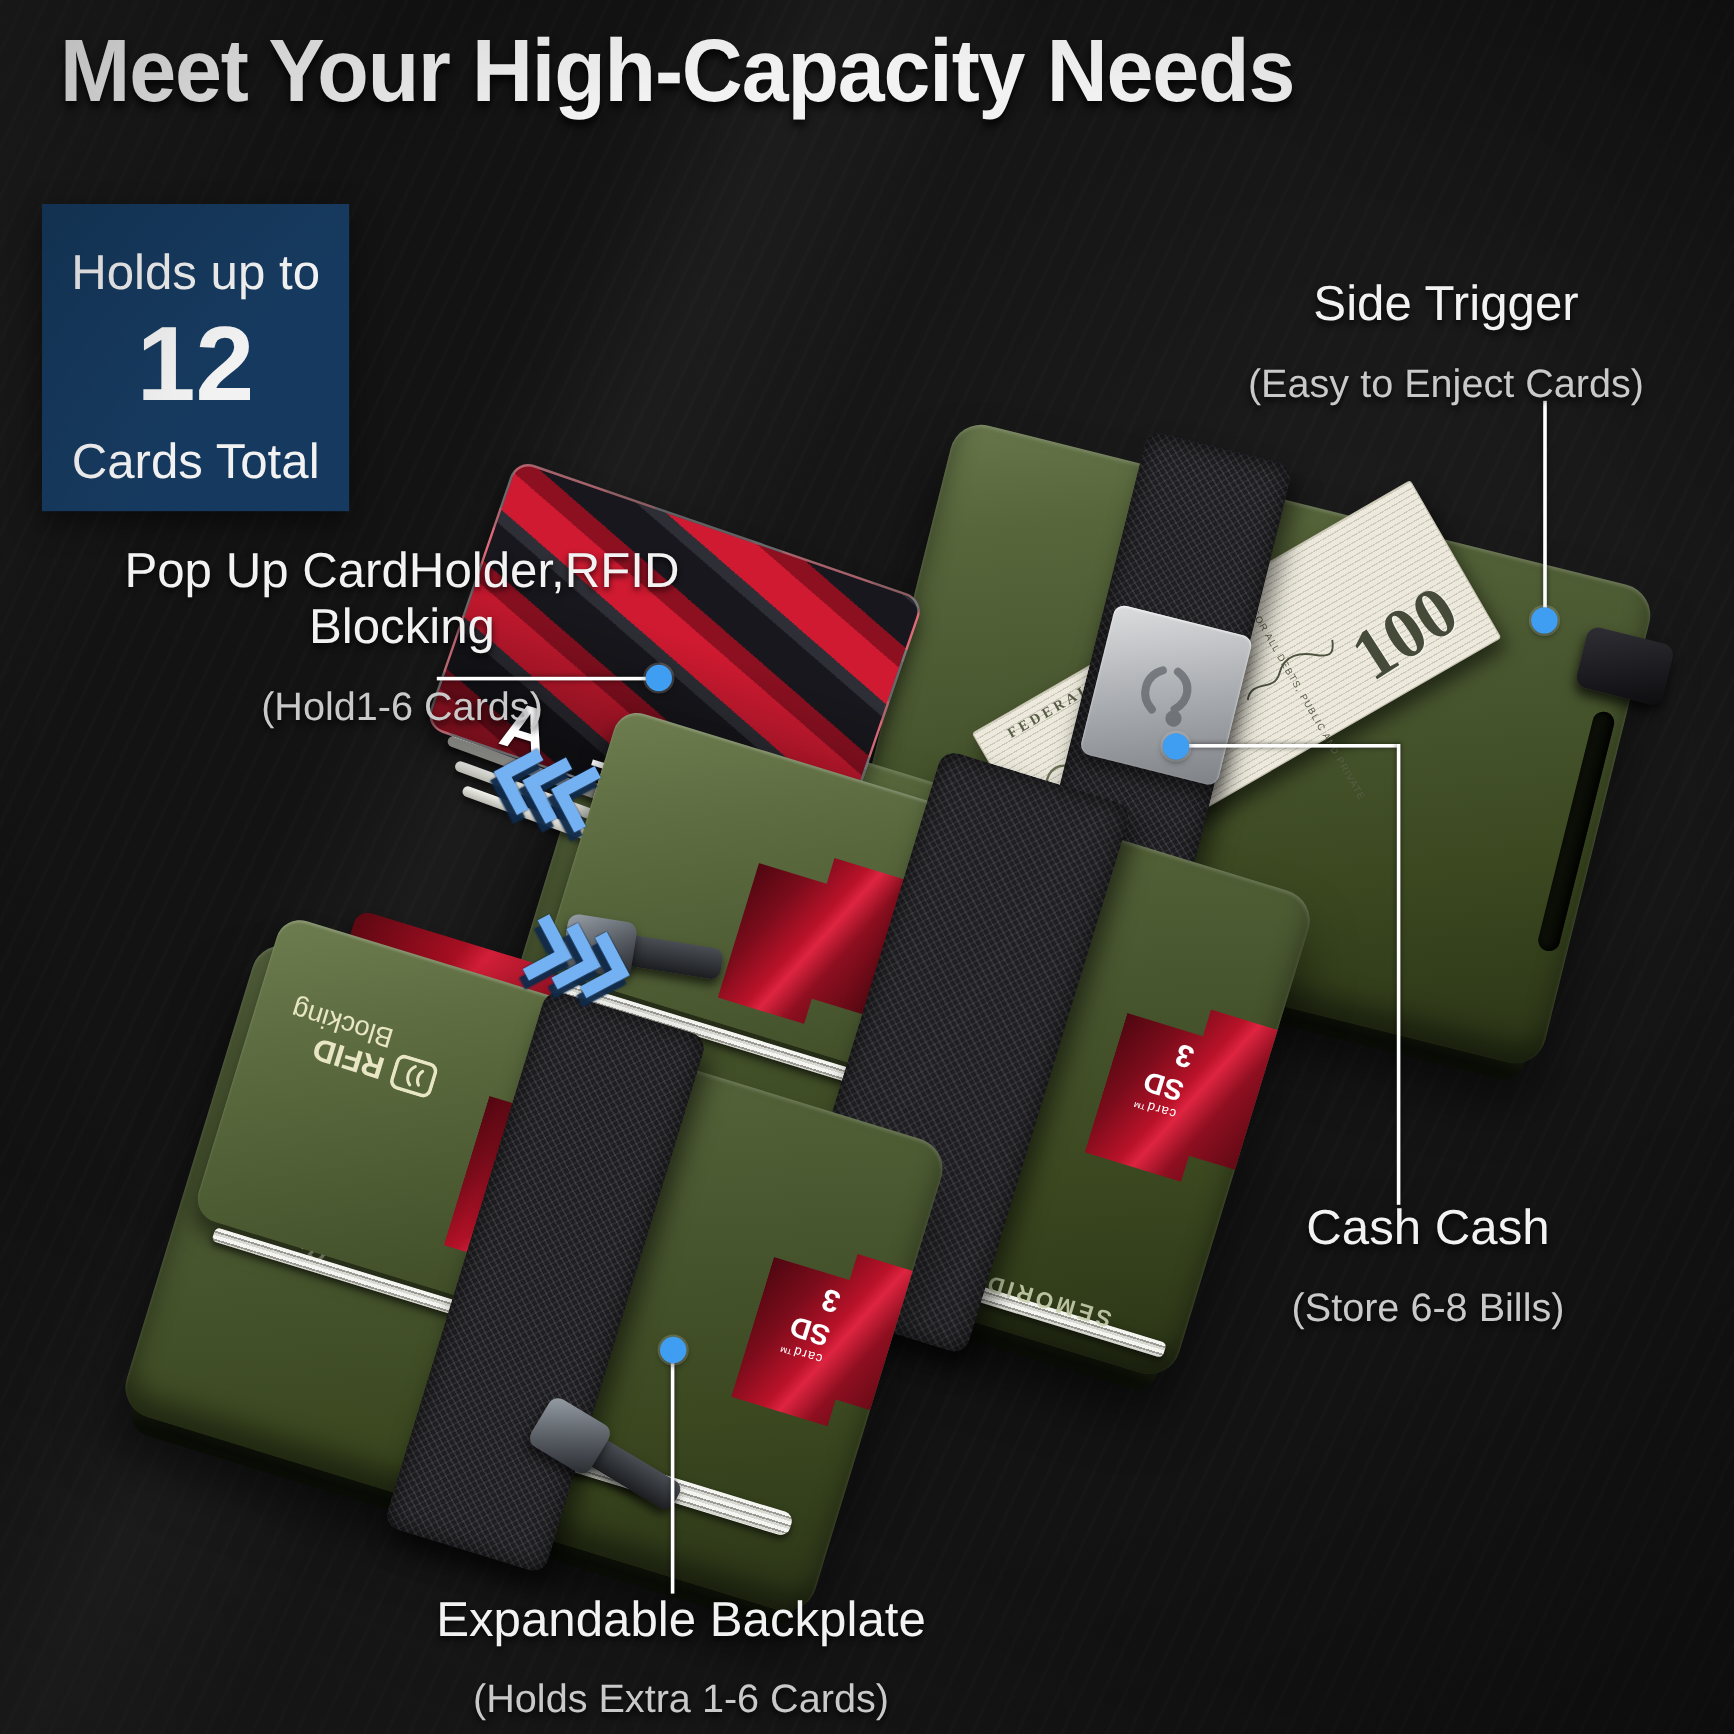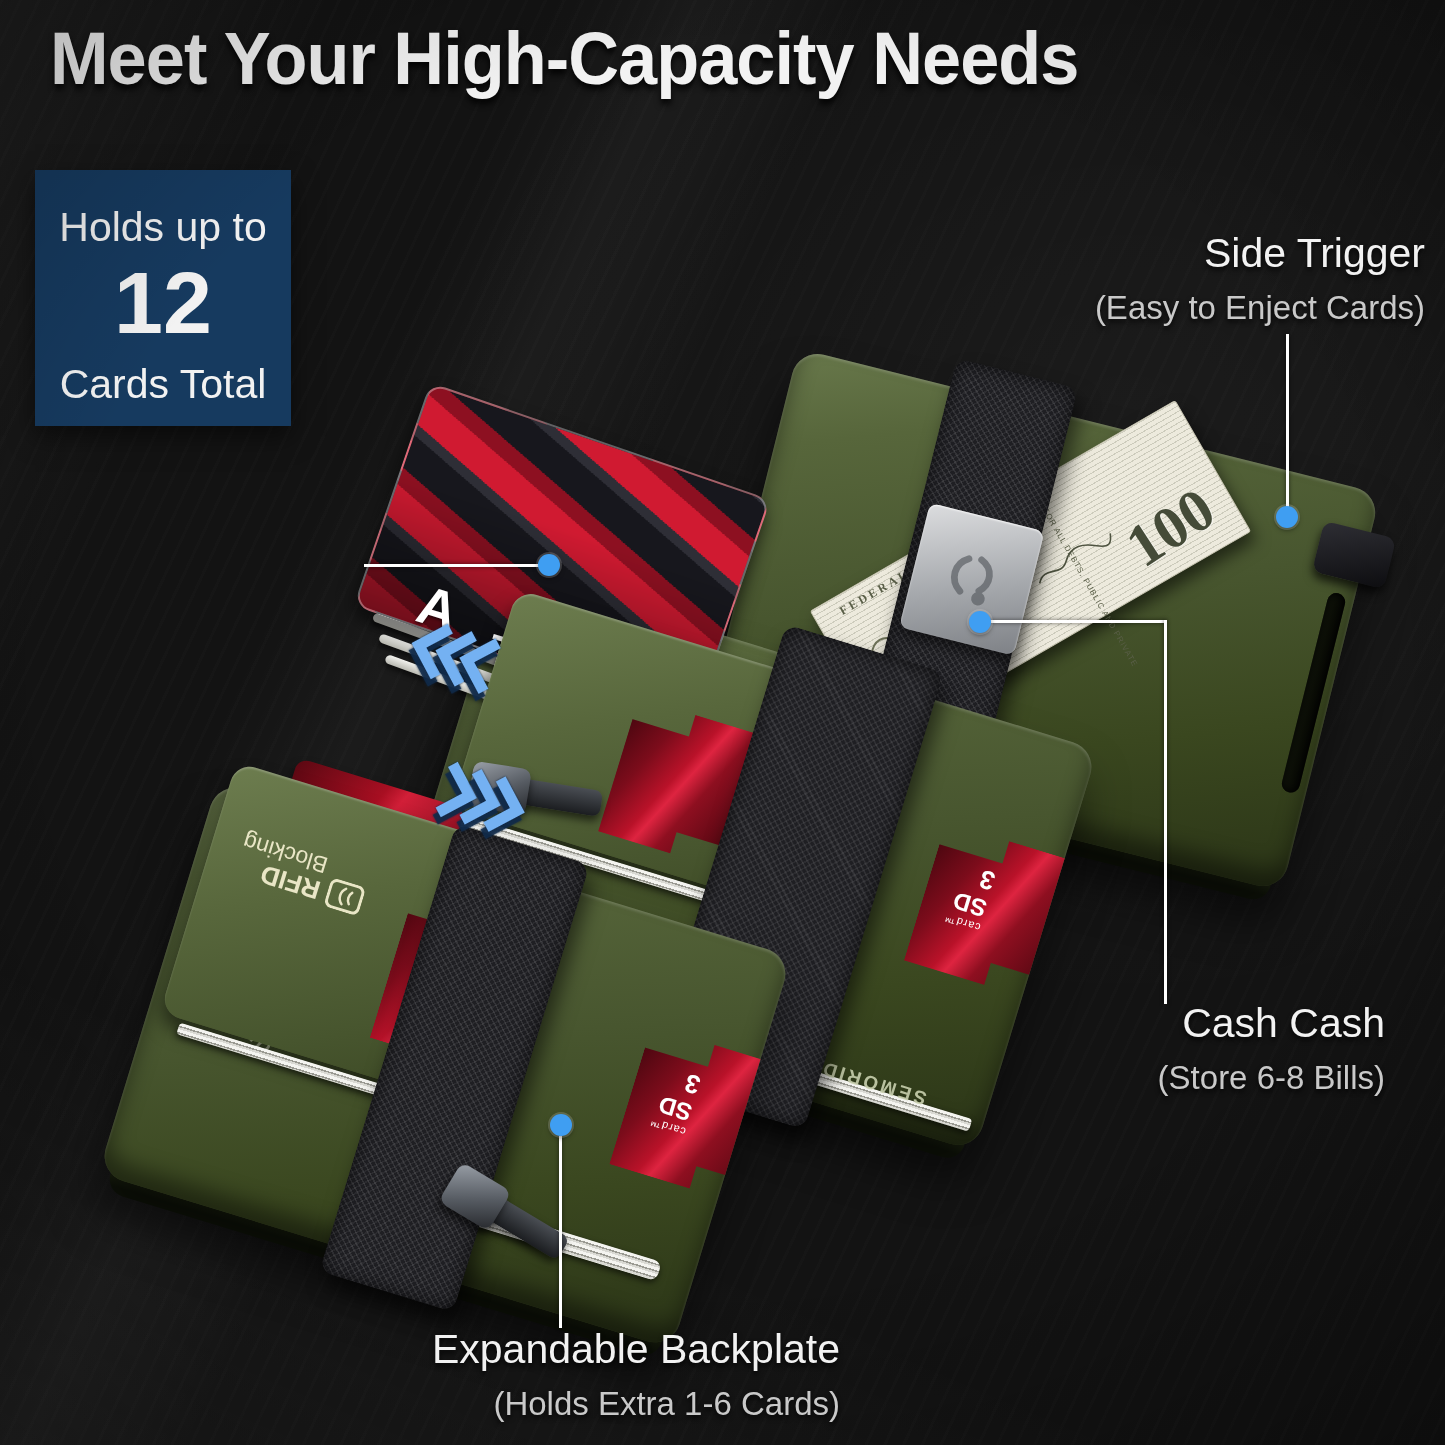--- a/index.html
+++ b/index.html
@@ -22,23 +22,23 @@
   .title{left:50px;top:16px;width:1380px;color:var(--tw,#f2f2f2);font-size:74px;font-weight:700;
     letter-spacing:-1px;white-space:nowrap;text-shadow:0 5px 7px rgba(0,0,0,.85);}
   .title>span{display:inline-block;transform:scaleX(.95);transform-origin:left;}
 
   .badge{left:35px;top:170px;width:256px;height:256px;background:var(--badge-bg,#163a5f);
     color:var(--tw,#f2f2f2);text-align:center;box-shadow:0 10px 24px rgba(0,0,0,.5);}
   .badge .b1{margin-top:34px;font-size:41px;}
   .badge .b2{margin-top:8px;font-size:88px;font-weight:700;line-height:1;}
   .badge .b3{margin-top:14px;font-size:41px;}
 
-  .callout{text-align:right;z-index:7;}
+  .callout{text-align:center;z-index:7;}
   .callout .c-title{color:var(--tw,#f2f2f2);font-size:41px;text-shadow:0 3px 5px rgba(0,0,0,.8);}
-  .callout .c-sub{color:var(--tg,#c9c9c9);font-size:33px;margin-top:12px;text-shadow:0 3px 5px rgba(0,0,0,.8);}
+  .callout .c-sub{color:var(--tg,#c9c9c9);font-size:33px;margin-top:24px;text-shadow:0 3px 5px rgba(0,0,0,.8);}
   .co-popup{left:28px;top:452px;width:614px;}
   .co-side{left:985px;top:230px;width:440px;}
   .co-cash{left:995px;top:1000px;width:390px;}
   .co-back{left:295px;top:1326px;width:545px;}
 
   
   .ln{background:#fff;z-index:6;box-shadow:0 0 4px rgba(0,0,0,.6);}
   .dot{width:22px;height:22px;border-radius:50%;background:var(--accent,#3f9ef2);z-index:7;
     box-shadow:0 0 0 2px rgba(255,255,255,.18),0 2px 5px rgba(0,0,0,.5);}
 
@@ -247,20 +247,24 @@
     <span class="chv chv-l"></span>
       <span class="chv chv-l"></span>
       <span class="chv chv-l"></span>
   </div>
   <div class="abs chv-row" style="left:428px;top:774px;transform:rotate(17deg);">
     <span class="chv chv-r"></span>
       <span class="chv chv-r"></span>
       <span class="chv chv-r"></span>
   </div>
 
+  <div class="abs callout co-popup">
+    <div class="c-title">Pop Up CardHolder,RFID Blocking</div>
+    <div class="c-sub">(Hold1-6 Cards)</div>
+  </div>
   <div class="abs ln" style="left:364px;top:564px;width:186px;height:3px;"></div>
   <div class="abs dot" style="left:538px;top:554px;"></div>
 
   <div class="abs callout co-side">
     <div class="c-title">Side Trigger</div>
     <div class="c-sub">(Easy to Enject Cards)</div>
   </div>
   <div class="abs ln" style="left:1286px;top:334px;width:3px;height:174px;"></div>
   <div class="abs dot" style="left:1276px;top:506px;"></div>
 

